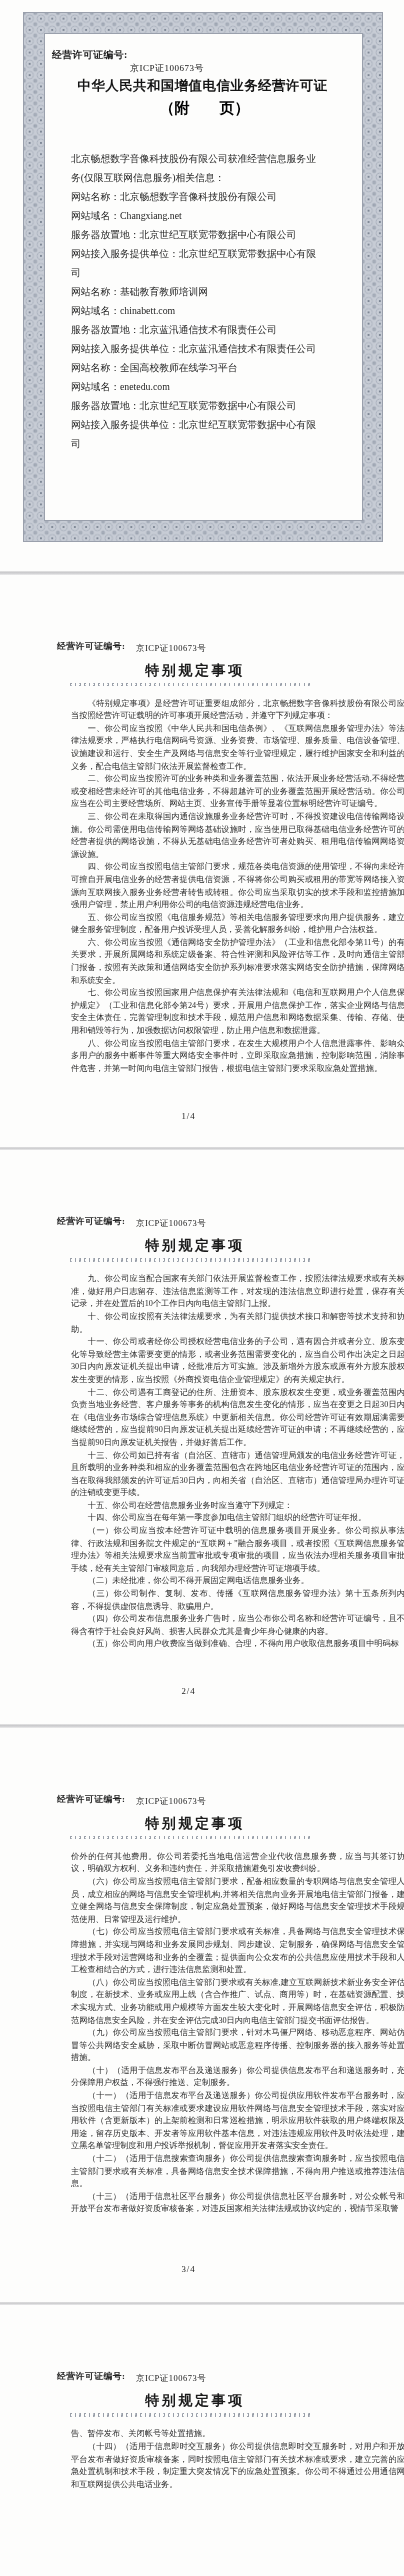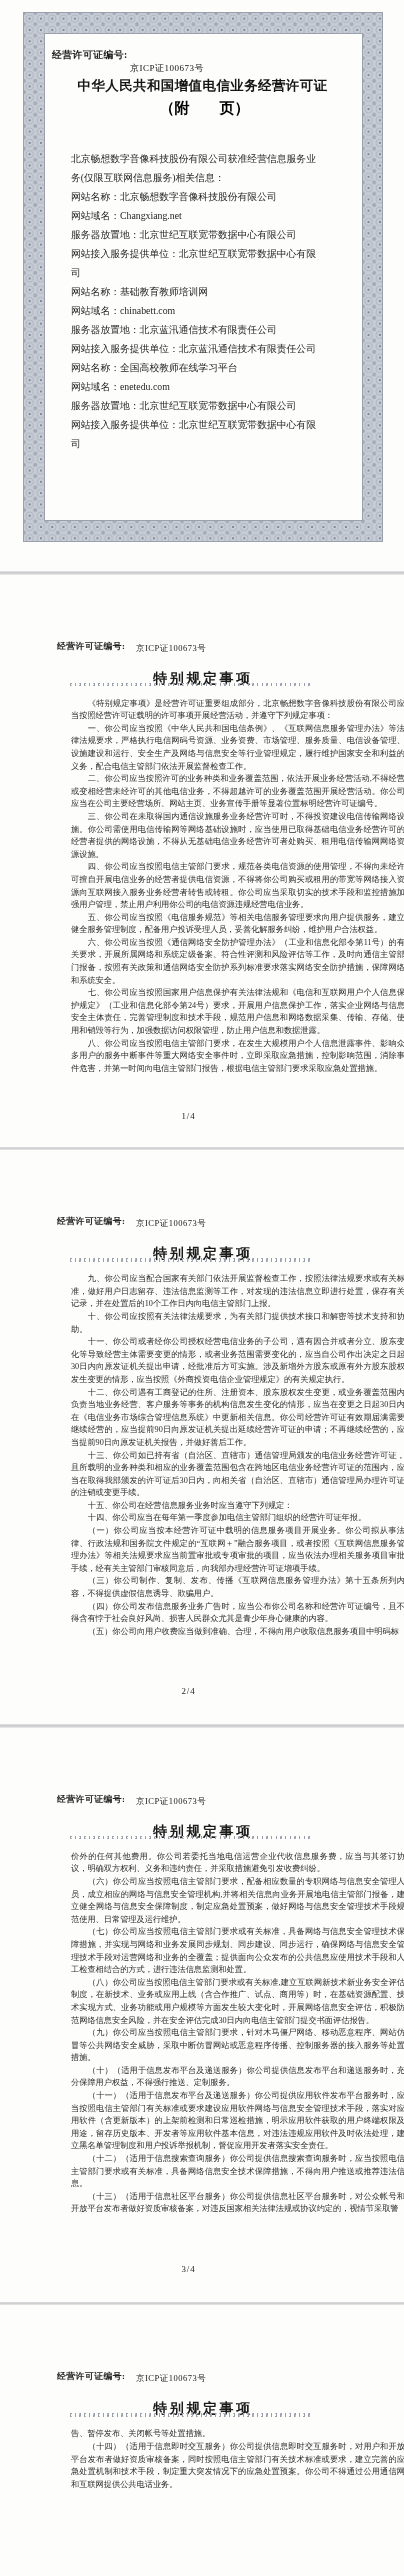--- a/index.html
+++ b/index.html
@@ -66,21 +66,21 @@
   
   .reg-label{
     position:absolute;left:57px;top:66px;
     font-size:8.8px;font-weight:700;color:#222;letter-spacing:0.5px;
   }
   .reg-number{
     position:absolute;left:136px;top:68px;
     font-size:8.5px;color:#1a1a1a;letter-spacing:0.5px;
   }
   .reg-title{
-    position:absolute;left:69px;width:244px;top:83px;margin:12px;
+    position:absolute;left:69px;width:244px;top:83px;margin:4px;
     text-align:center;font-size:14px;font-weight:700;color:#1b1b1b;letter-spacing:2.6px;
   }
   .zigzag{
     position:absolute;left:69px;width:244px;top:108px;height:3.6px;
     background:
       repeating-linear-gradient(100deg, transparent 0 1.5px, #9aa0a9 1.5px 2.6px, transparent 2.6px 4.6px),
       repeating-linear-gradient(80deg, transparent 0 1.5px, #b9bec6 1.5px 2.6px, transparent 2.6px 4.6px);
   }
   .reg-body{
     position:absolute;left:44px;width:334px;top:123px;
@@ -156,38 +156,39 @@
     <div class="zigzag"></div>
     <div class="reg-body">
         <div class="para">九、你公司应当配合国家有关部门依法开展监督检查工作，按照法律法规要求或有关标准，做好用户日志留存、违法信息监测等工作，对发现的违法信息立即进行处置，保存有关记录，并在处置后的10个工作日内向电信主管部门上报。</div>
         <div class="para">十、你公司应按照有关法律法规要求，为有关部门提供技术接口和解密等技术支持和协助。</div>
         <div class="para">十一、你公司或者经你公司授权经营电信业务的子公司，遇有因合并或者分立、股东变化等导致经营主体需要变更的情形，或者业务范围需要变化的，应当自公司作出决定之日起30日内向原发证机关提出申请，经批准后方可实施。涉及新增外方股东或原有外方股东股权发生变更的情形，应当按照《外商投资电信企业管理规定》的有关规定执行。</div>
         <div class="para">十二、你公司遇有工商登记的住所、注册资本、股东股权发生变更，或业务覆盖范围内负责当地业务经营、客户服务等事务的机构信息发生变化的情形，应当在变更之日起30日内在《电信业务市场综合管理信息系统》中更新相关信息。你公司经营许可证有效期届满需要继续经营的，应当提前90日向原发证机关提出延续经营许可证的申请；不再继续经营的，应当提前90日向原发证机关报告，并做好善后工作。</div>
         <div class="para">十三、你公司如已持有省（自治区、直辖市）通信管理局颁发的电信业务经营许可证，且所载明的业务种类和相应的业务覆盖范围包含在跨地区电信业务经营许可证的范围内，应当在取得我部颁发的许可证后30日内，向相关省（自治区、直辖市）通信管理局办理许可证的注销或变更手续。</div>
         <div class="para">十五、你公司在经营信息服务业务时应当遵守下列规定：</div>
         <div class="para">十四、你公司应当在每年第一季度参加电信主管部门组织的经营许可证年报。</div>
         <div class="para">（一）你公司应当按本经营许可证中载明的信息服务项目开展业务。你公司拟从事法律、行政法规和国务院文件规定的“互联网＋”融合服务项目，或者按照《互联网信息服务管理办法》等相关法规要求应当前置审批或专项审批的项目，应当依法办理相关服务项目审批手续，经有关主管部门审核同意后，向我部办理经营许可证增项手续。</div>
+        <div class="para">（二）未经批准，你公司不得开展固定网电话信息服务业务。</div>
         <div class="para">（三）你公司制作、复制、发布、传播《互联网信息服务管理办法》第十五条所列内容，不得提供虚假信息诱导、欺骗用户。</div>
         <div class="para">（四）你公司发布信息服务业务广告时，应当公布你公司名称和经营许可证编号，且不得含有悖于社会良好风尚、损害人民群众尤其是青少年身心健康的内容。</div>
         <div class="para">（五）你公司向用户收费应当做到准确、合理，不得向用户收取信息服务项目中明码标</div>
       </div>
     <div class="page-num">2/4</div>
   </section>
 
   <div class="divider"></div>
 
   <section class="page h4">
     <div class="reg-label">经营许可证编号:</div>
     <div class="reg-number">京ICP证100673号</div>
     <h2 class="reg-title">特别规定事项</h2>
     <div class="zigzag"></div>
     <div class="reg-body">
         <div class="para cont">价外的任何其他费用。你公司若委托当地电信运营企业代收信息服务费，应当与其签订协议，明确双方权利、义务和违约责任，并采取措施避免引发收费纠纷。</div>
         <div class="para">（六）你公司应当按照电信主管部门要求，配备相应数量的专职网络与信息安全管理人员，成立相应的网络与信息安全管理机构,并将相关信息向业务开展地电信主管部门报备，建立健全网络与信息安全保障制度，制定应急处置预案，做好网络与信息安全管理技术手段规范使用、日常管理及运行维护。</div>
-        <div class="para">（七）你公司应当按照电信主管部门要求或有关标准，具备网络与信息安全管理技术保障措施，并实现与网络和业务发展同步规划、同步建设、同步运行，确保网络与信息安全管理技术手段对运营网络和业务的全覆盖；提供面向公众发布的公共信息应使用技术手段和人工检查相结合的方式，进行违法信息监测和处置。</div>
+        <div class="para">（七）你公司应当按照电信主管部门要求或有关标准，具备网络与信息安全管理技术保障措施，并实现与网络和业务发展同步规划、同步建设、定制服务，确保网络与信息安全管理技术手段对运营网络和业务的全覆盖；提供面向公众发布的公共信息应使用技术手段和人工检查相结合的方式，进行违法信息监测和处置。</div>
         <div class="para">（八）你公司应当按照电信主管部门要求或有关标准,建立互联网新技术新业务安全评估制度，在新技术、业务或应用上线（含合作推广、试点、商用等）时，在基础资源配置、技术实现方式、业务功能或用户规模等方面发生较大变化时，开展网络信息安全评估，积极防范网络信息安全风险，并在安全评估完成30日内向电信主管部门提交书面评估报告。</div>
         <div class="para">（九）你公司应当按照电信主管部门要求，针对木马僵尸网络、移动恶意程序、网站仿冒等公共网络安全威胁，采取中断仿冒网站或恶意程序传播、控制服务器的接入服务等处置措施。</div>
         <div class="para">（十）（适用于信息发布平台及递送服务）你公司提供信息发布平台和递送服务时，充分保障用户权益，不得强行推送、定制服务。</div>
         <div class="para">（十一）（适用于信息发布平台及递送服务）你公司提供应用软件发布平台服务时，应当按照电信主管部门有关标准或要求建设应用软件网络与信息安全管理技术手段，落实对应用软件（含更新版本）的上架前检测和日常巡检措施，明示应用软件获取的用户终端权限及用途，留存历史版本、开发者等应用软件基本信息，对违法违规应用软件及时依法处理，建立黑名单管理制度和用户投诉举报机制，督促应用开发者落实安全责任。</div>
         <div class="para">（十二）（适用于信息搜索查询服务）你公司提供信息搜索查询服务时，应当按照电信主管部门要求或有关标准，具备网络信息安全技术保障措施，不得向用户推送或推荐违法信息。</div>
         <div class="para">（十三）（适用于信息社区平台服务）你公司提供信息社区平台服务时，对公众帐号和开放平台发布者做好资质审核备案，对违反国家相关法律法规或协议约定的，视情节采取警</div>
       </div>
     <div class="page-num">3/4</div>
   </section>
 

